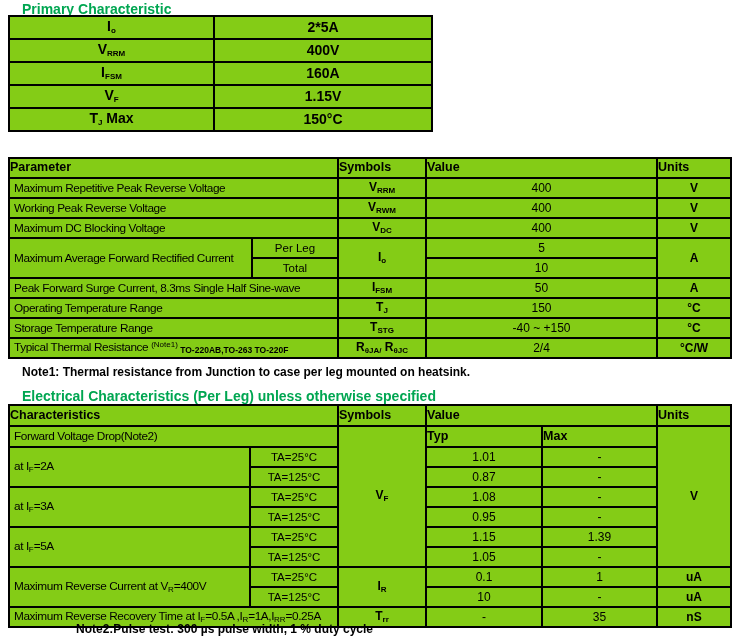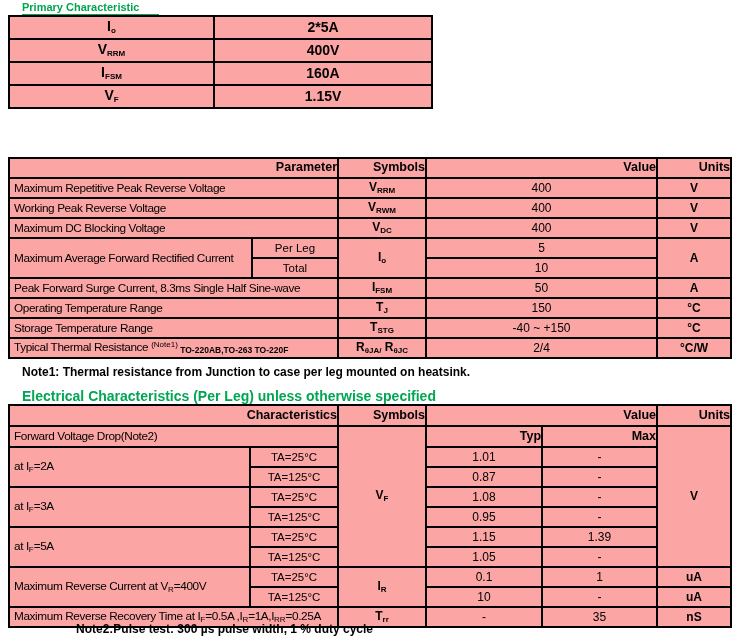--- a/index.html
+++ b/index.html
@@ -1,35 +1,35 @@
 <!DOCTYPE html>
 <html><head>
 <meta charset="utf-8">
 <style>
   * { margin:0; padding:0; box-sizing:border-box; }
   html,body { background:#fff; }
   body { width:739px; height:641px; font-family:"Liberation Sans", sans-serif; color:#000; }
   .page { position:relative; width:739px; height:641px; background:#fff; overflow:hidden; }
 
   .heading { position:absolute; color:#00A651; font-weight:bold; font-size:14px; white-space:nowrap; }
-  #h1 { left:22px; top:1px; font-size:11px; border-bottom:2px solid #00A651; padding-right:20px; padding-bottom:1px; }
+  #h1 { left:22px; top:1px; font-size:14px; border-bottom:2px solid #00A651; padding-right:20px; padding-bottom:1px; }
   #h2 { left:24px; top:140px; }
   #h3 { left:22px; top:388px; }
 
-  table { border-collapse:collapse; table-layout:fixed; position:absolute; background:#fca5a5; }
+  table { border-collapse:collapse; table-layout:fixed; position:absolute; background:#84cc16; }
   td, th { border:2px solid #000; overflow:hidden; line-height:1.05; vertical-align:middle; }
 
   
   #t1 { left:8px; top:15px; width:423px; }
   #t1 td { height:23px; text-align:center; font-weight:bold; font-size:14px; }
 
   
   #t2 { left:8px; top:157px; width:722px; }
   #t3 { left:8px; top:404px; width:722px; }
-  .dt th { font-size:12.5px; font-weight:bold; text-align:right; height:20px; }
+  .dt th { font-size:12.5px; font-weight:bold; text-align:left; height:20px; }
   .dt td { font-size:12px; text-align:center; height:20px; }
   #t3 tr { height:19px;padding-left:28px; }
   #t3 tr.hdr, #t3 tr.fvd { height:21px; }
   .param { text-align:left !important; padding-left:4px; letter-spacing:-0.4px; font-size:11.8px !important; }
   .sym  { font-weight:bold; }
   .unit { font-weight:bold; }
   .cond { font-size:11.5px !important;margin-top:8px; }
   sub.s { font-size:8px; vertical-align:-2px; letter-spacing:0; }
   sup.s { font-size:8px; vertical-align:4px; font-weight:normal; letter-spacing:0; }
   .subnote { font-size:8.5px; font-weight:bold; vertical-align:-2px; letter-spacing:0; }
@@ -59,20 +59,24 @@
       <td><span>V</span><sub class="s">RRM</sub></td>
       <td>400V</td>
     </tr>
     <tr>
       <td><span>I</span><sub class="s">FSM</sub></td>
       <td>160A</td>
     </tr>
     <tr>
       <td><span>V</span><sub class="s">F</sub></td>
       <td>1.15V</td>
+    </tr>
+    <tr>
+      <td><span>T</span><sub class="s">J</sub><span> Max</span></td>
+      <td>150°C</td>
     </tr>
   </tbody>
     </table>
 
 
   <table id="t2" class="dt">
     <colgroup>
         <col style="width:243px">
         <col style="width:86px">
         <col style="width:88px">

